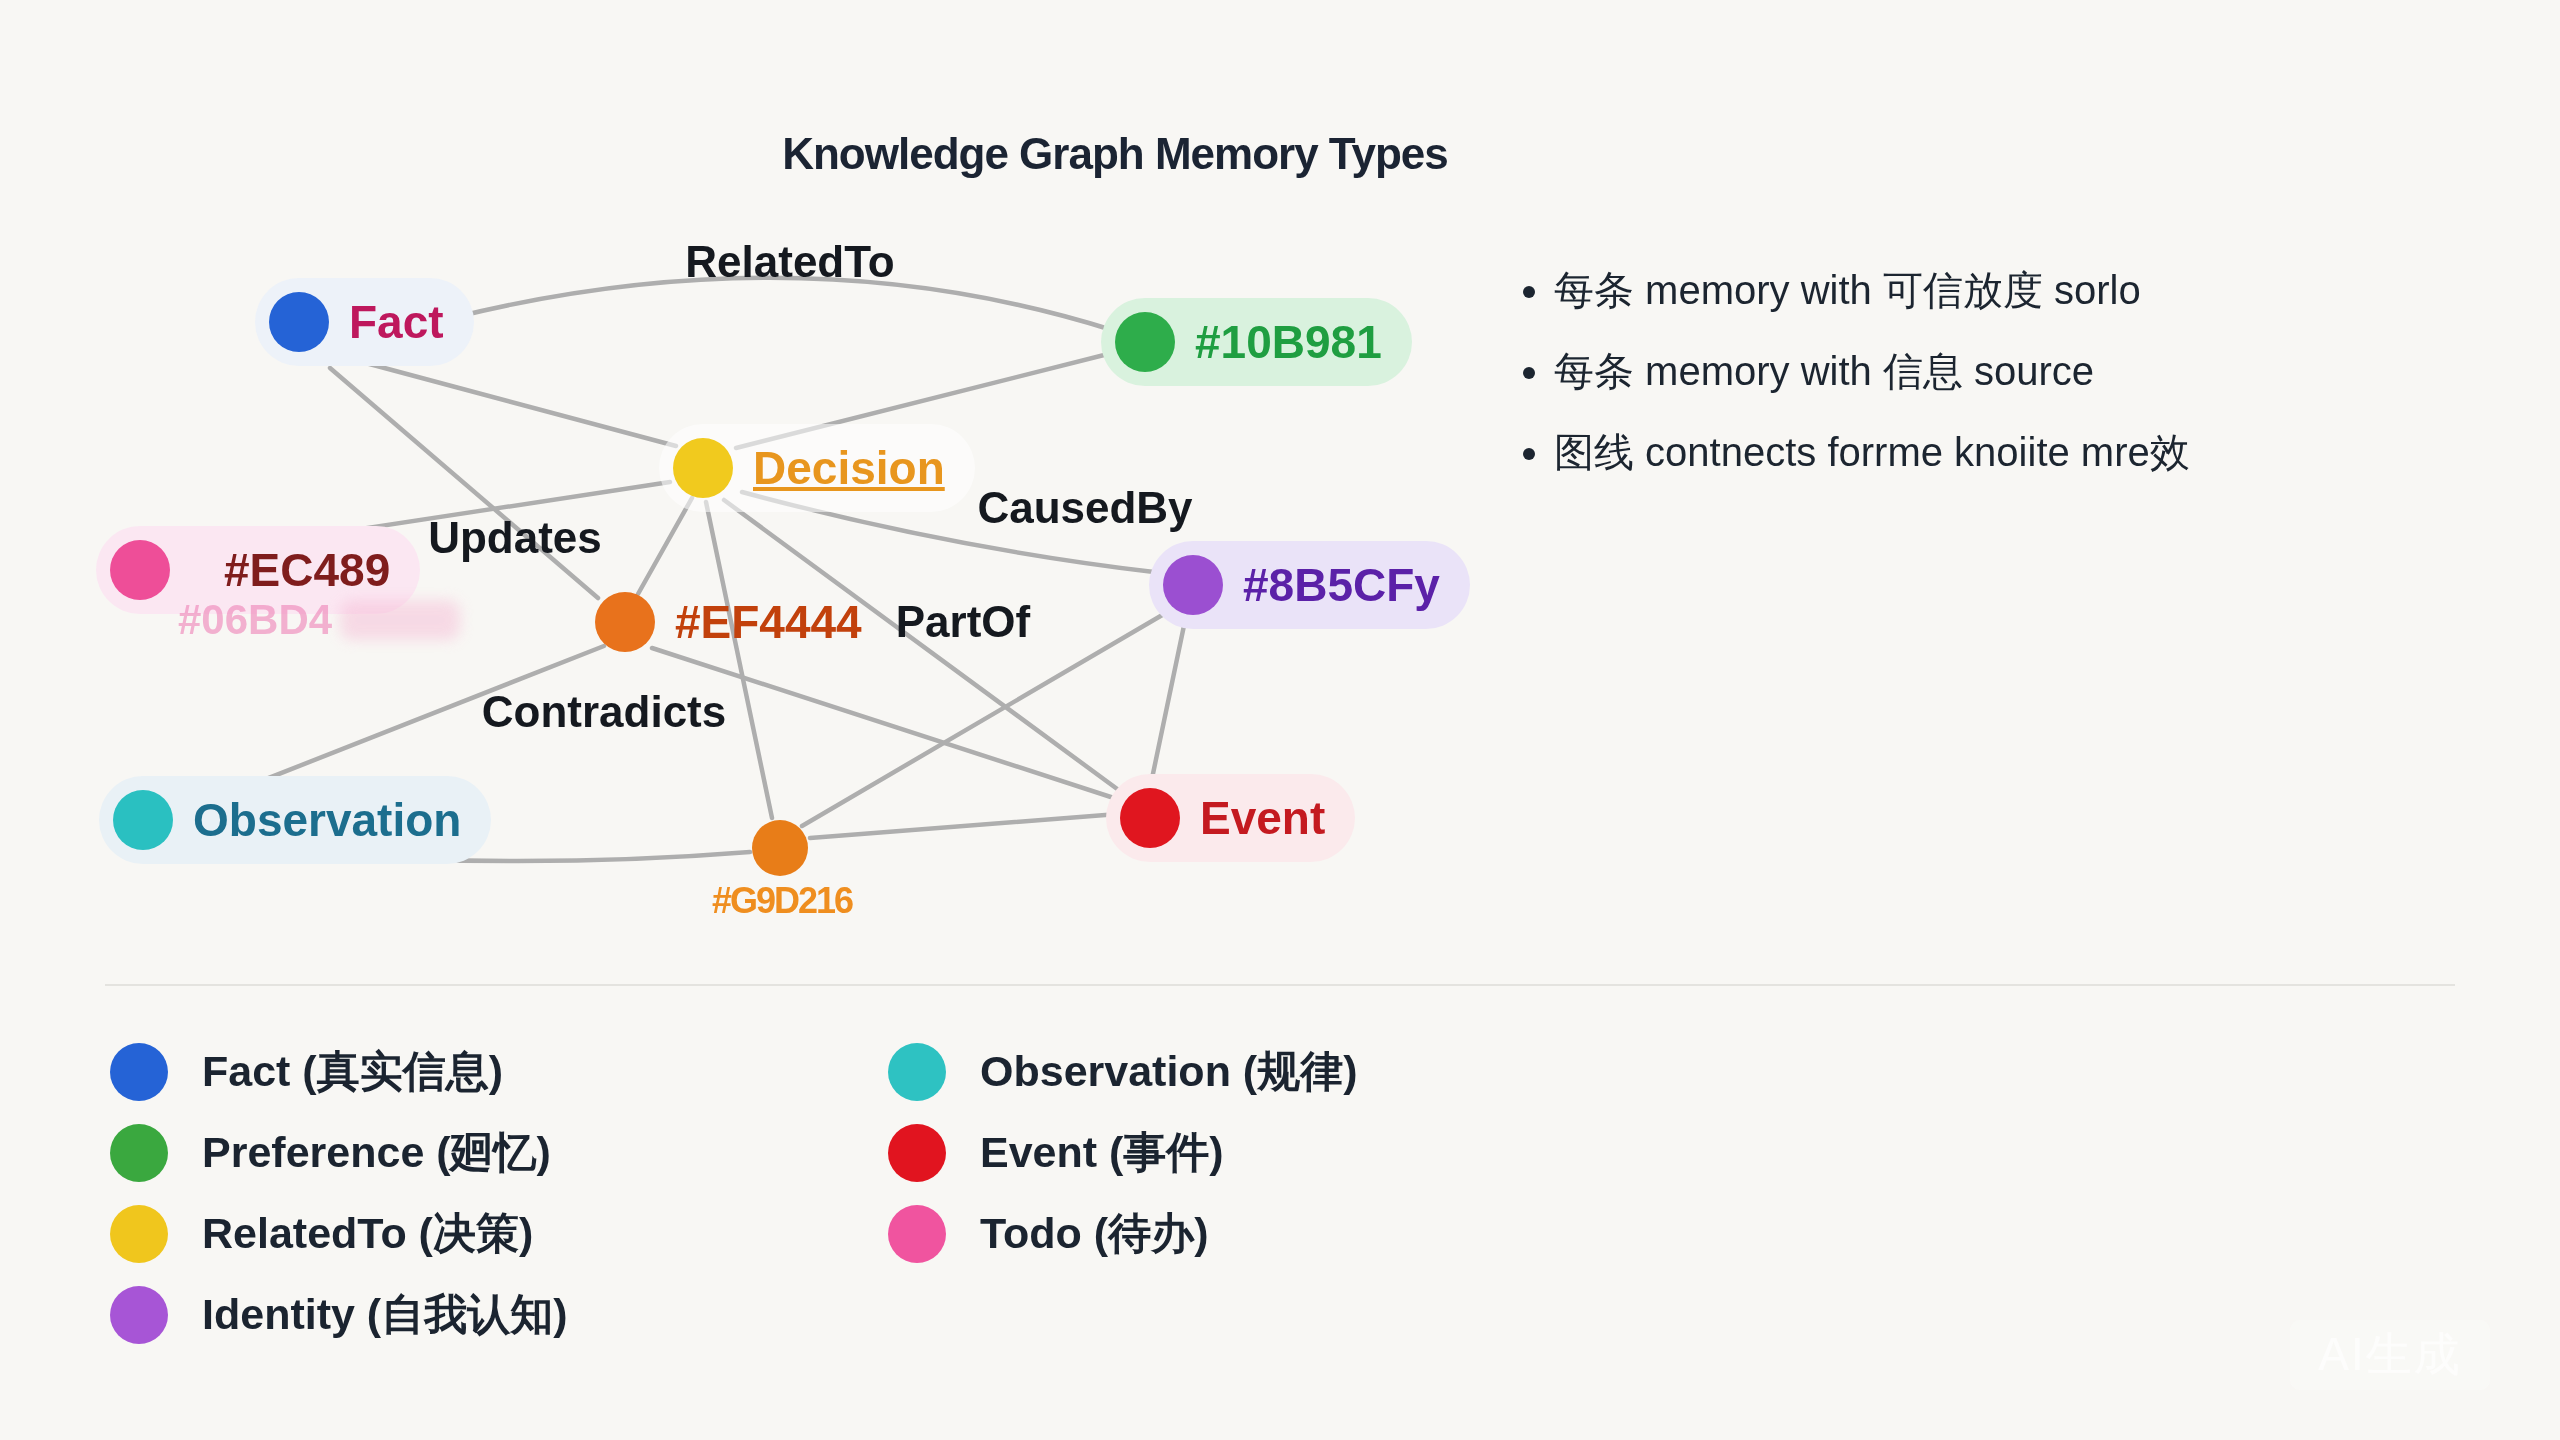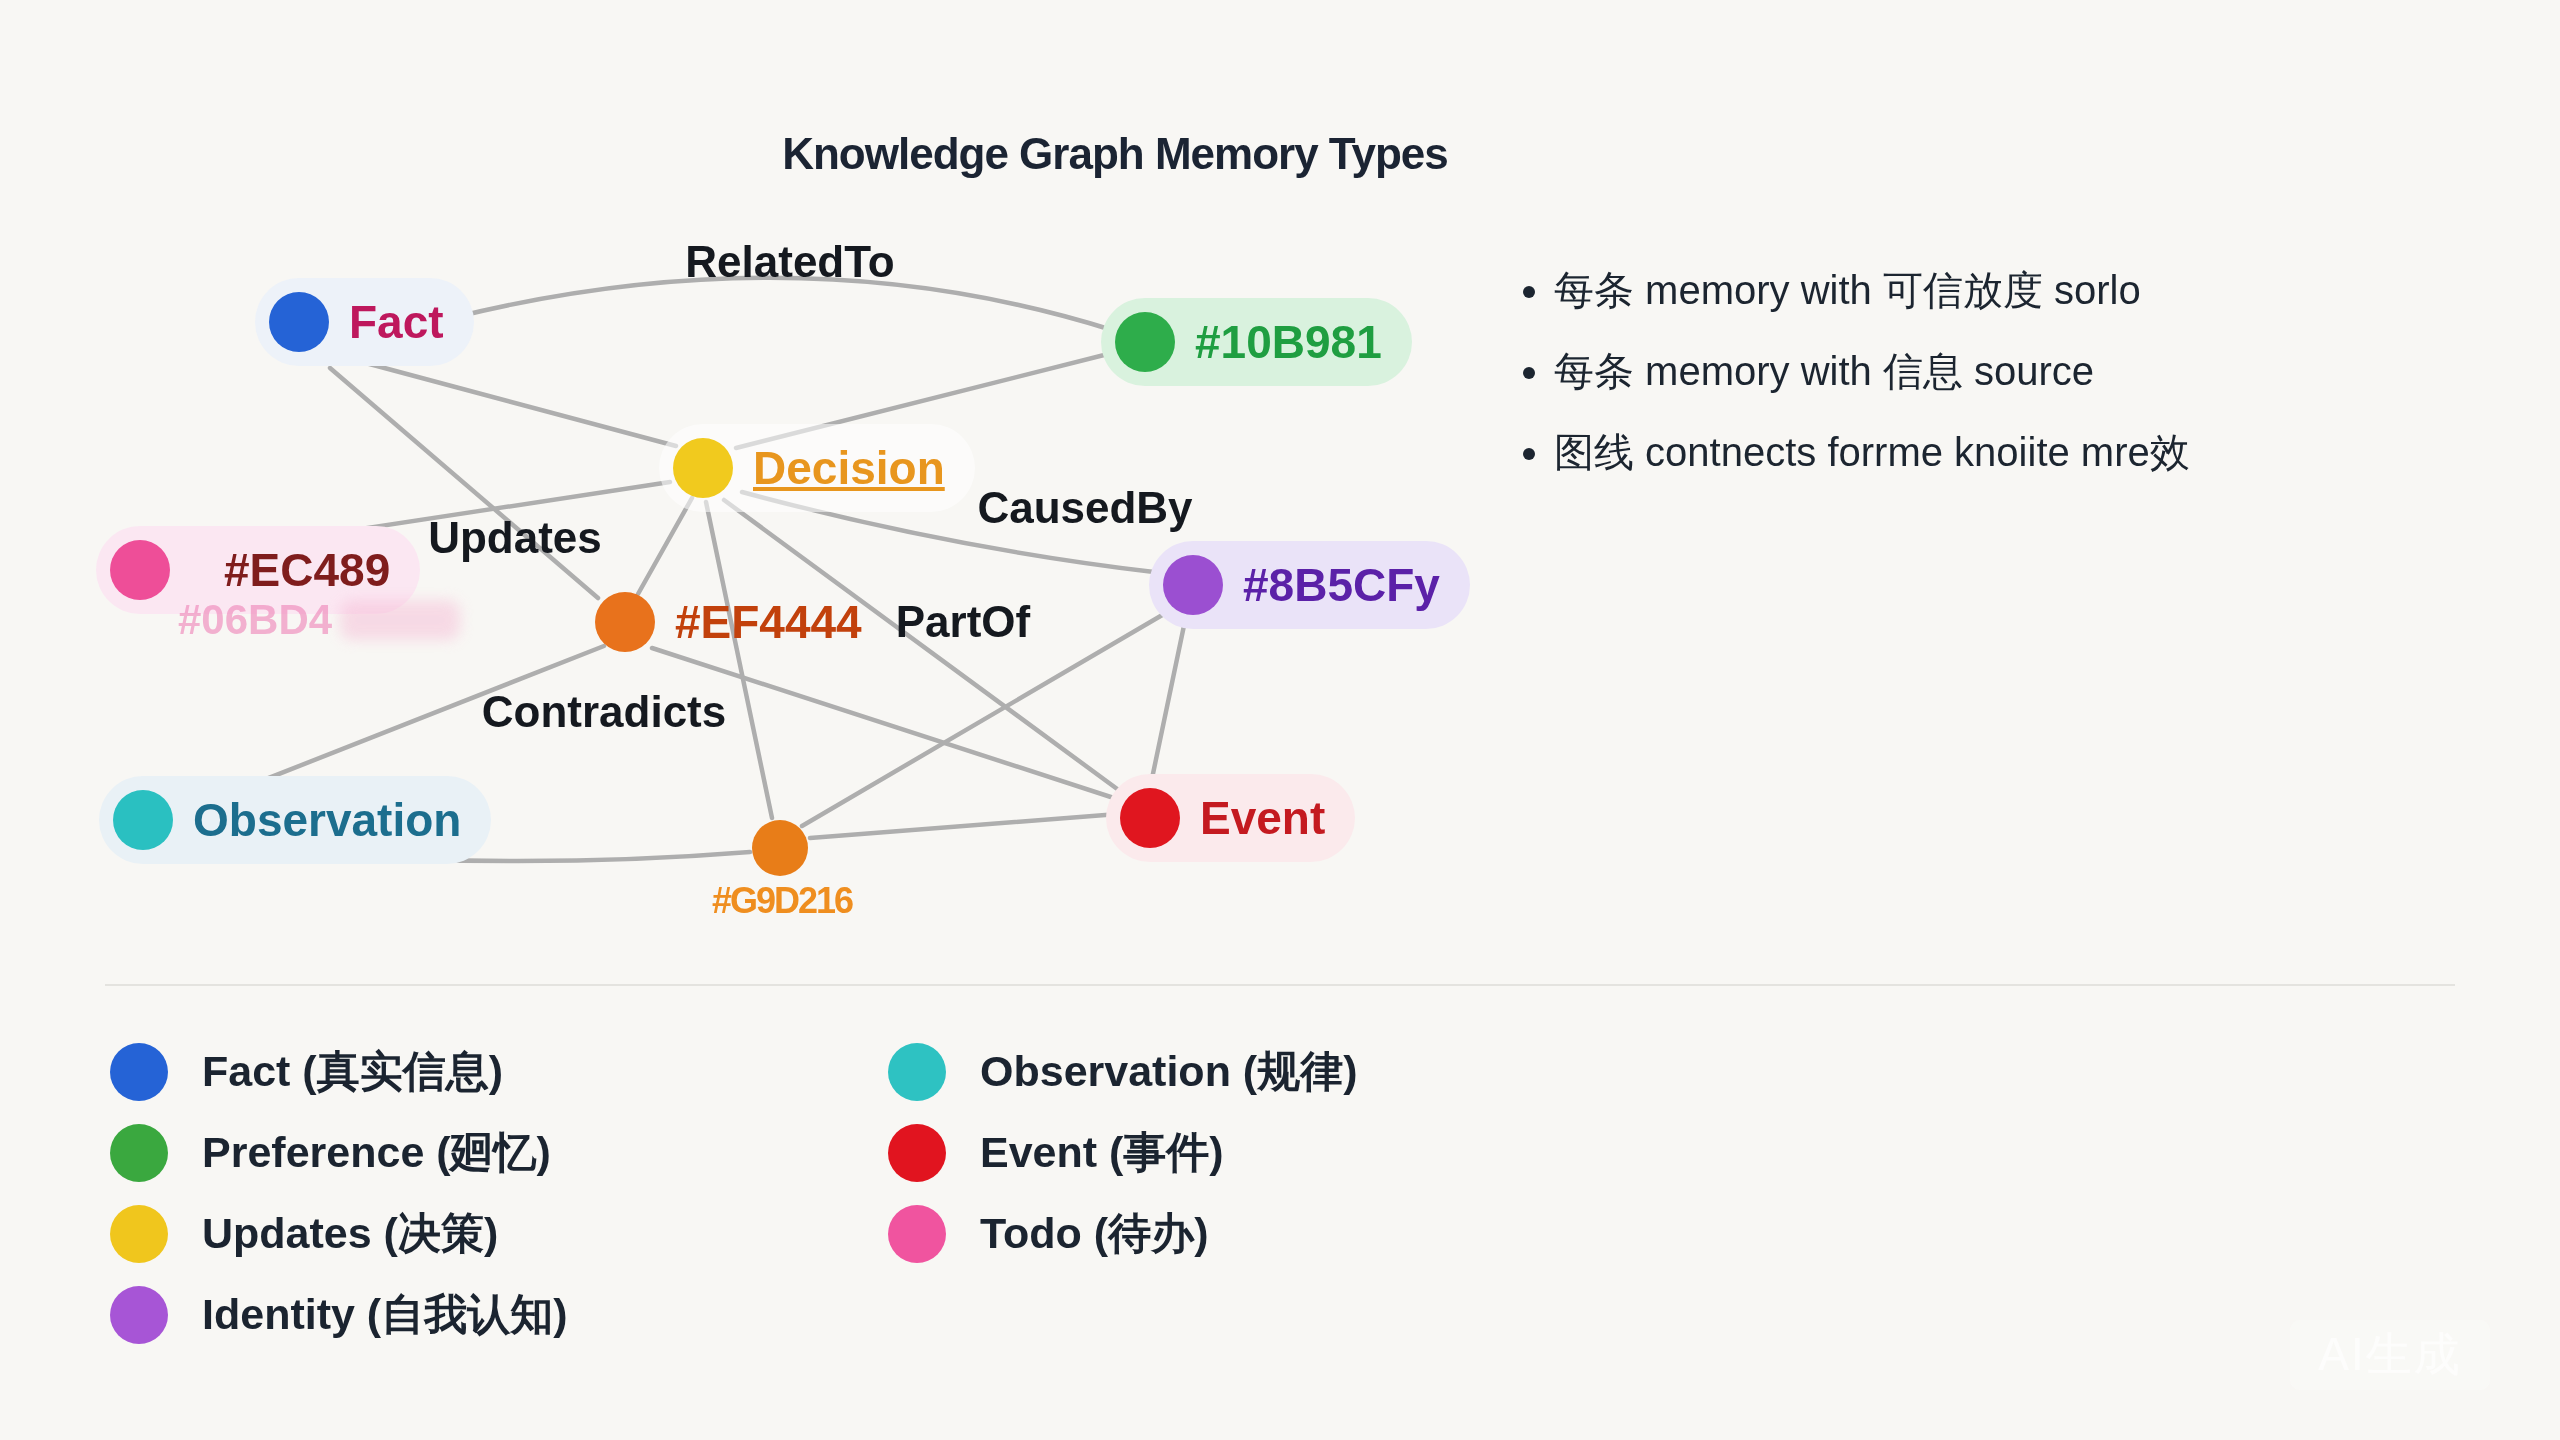--- a/index.html
+++ b/index.html
@@ -169,21 +169,21 @@
     <div class="legend-item">
       <span class="ldot" style="background: rgb(37, 99, 214);"></span>
       <span class="ltext">Fact (真实信息)</span>
     </div>
     <div class="legend-item">
       <span class="ldot" style="background: rgb(58, 168, 63);"></span>
       <span class="ltext">Preference (廻忆)</span>
     </div>
     <div class="legend-item">
       <span class="ldot" style="background: rgb(240, 198, 29);"></span>
-      <span class="ltext">Updates (决策)</span>
+      <span class="ltext">RelatedTo (决策)</span>
     </div>
     <div class="legend-item">
       <span class="ldot" style="background: rgb(167, 85, 214);"></span>
       <span class="ltext">Identity (自我认知)</span>
     </div>
   </div>
 
   <div class="legend-col c2">
     <div class="legend-item">
       <span class="ldot" style="background: rgb(46, 194, 194);"></span>

